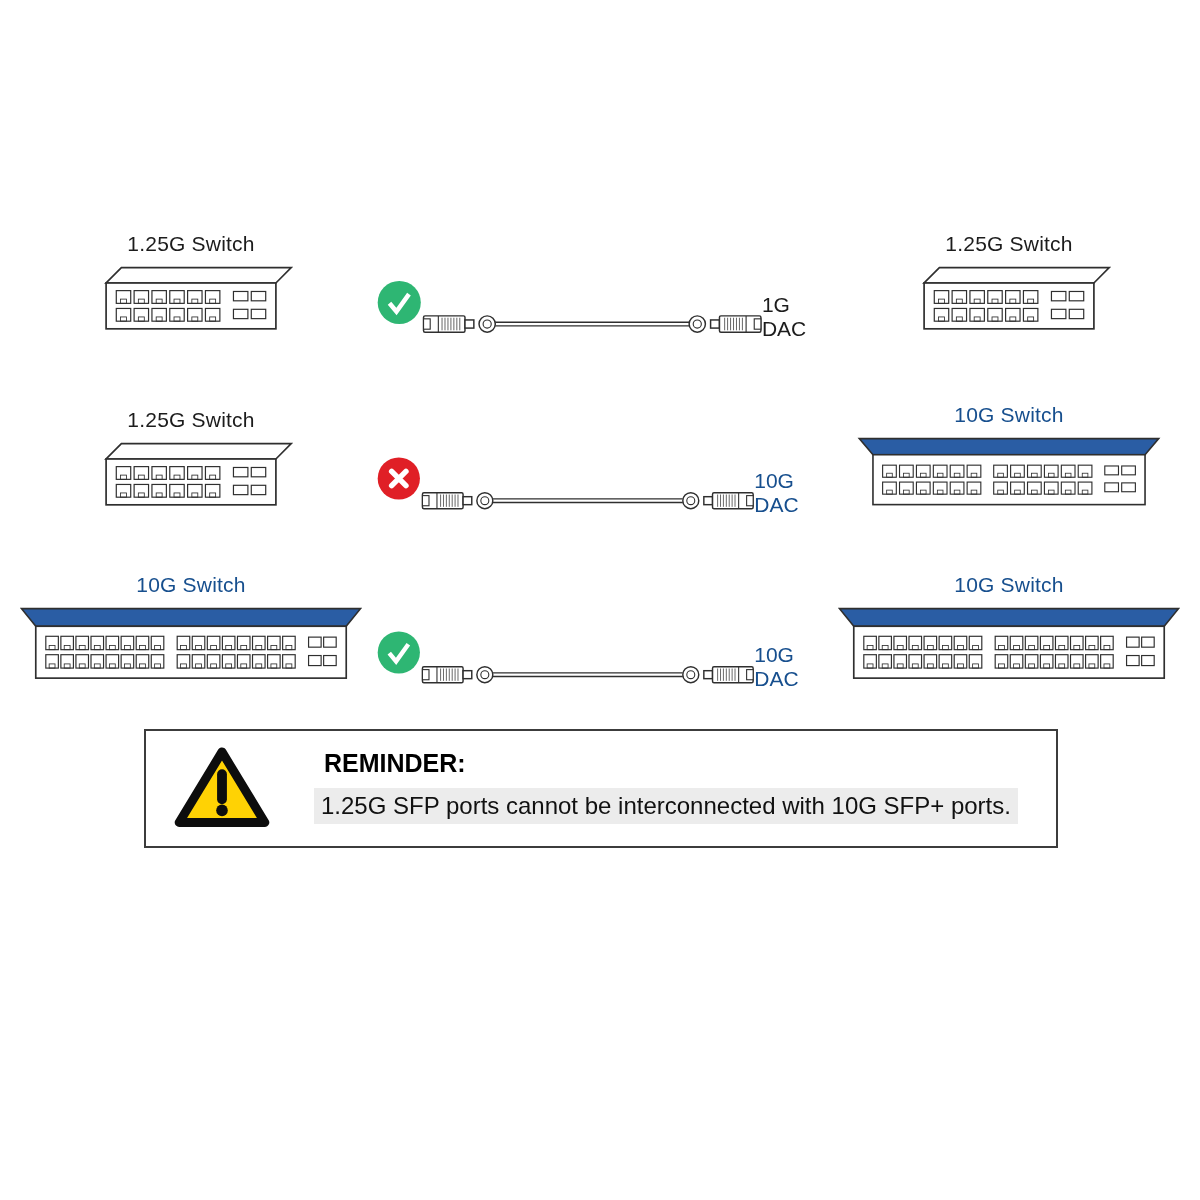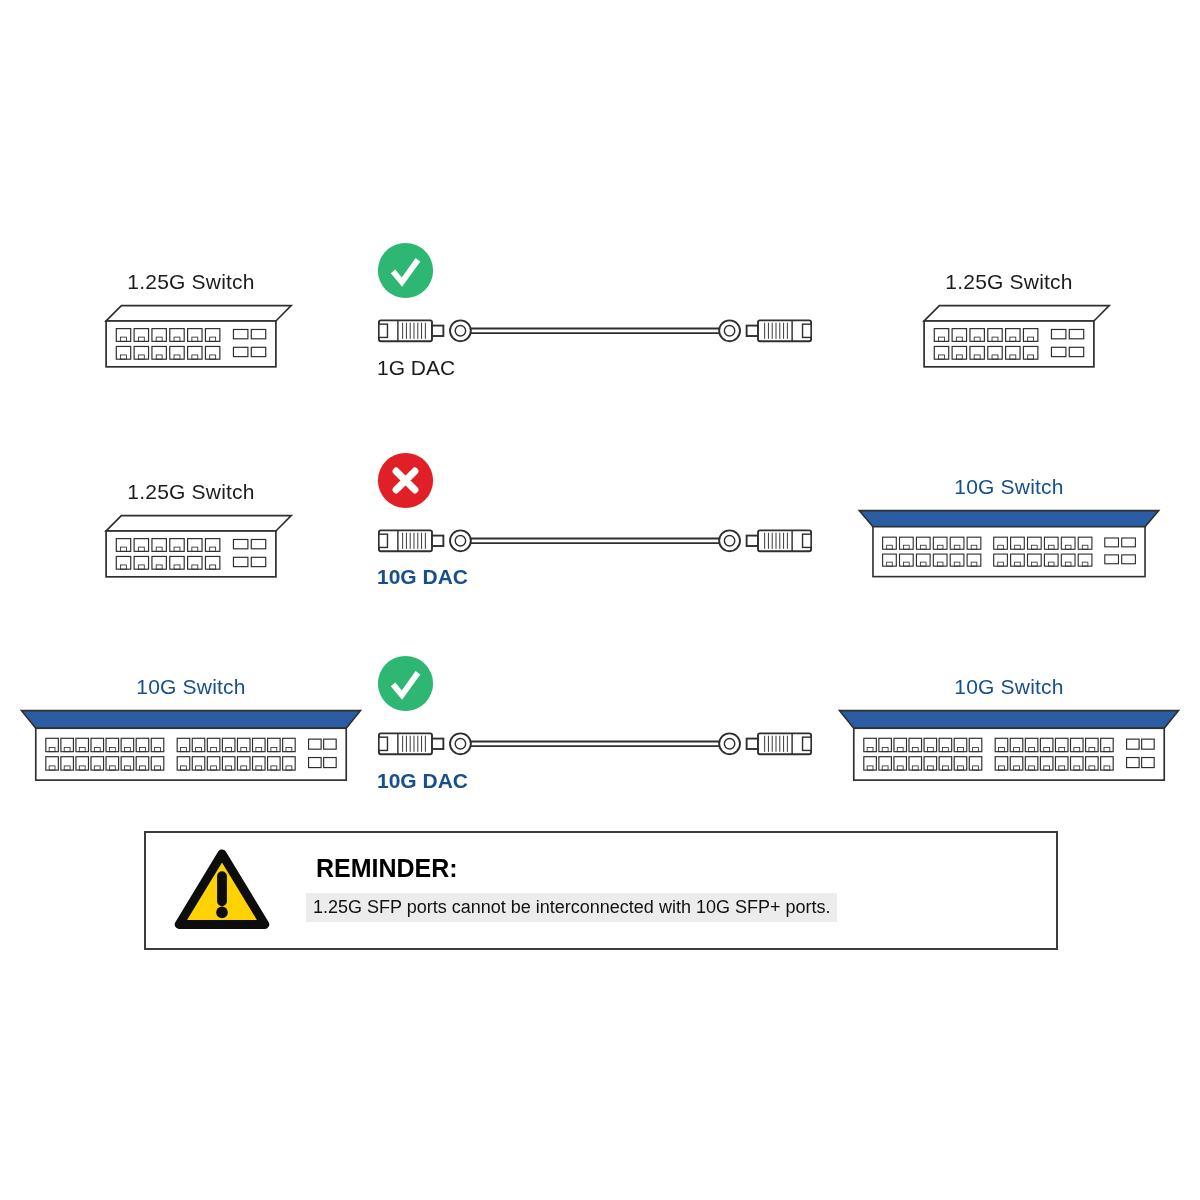--- a/index.html
+++ b/index.html
@@ -16,36 +16,36 @@
   .row{display:flex;justify-content:center;align-items:flex-end}
   .row-1{margin-bottom:72px}
   .row-2{margin-bottom:66px}
   .device{width:372px;display:flex;flex-direction:column;align-items:center}
   .device-label{font-size:21px;margin-bottom:10px;color:var(--ink);letter-spacing:.2px}
   .device-label.blue{color:var(--blue);font-weight:400}
   .switch svg{display:block;height:auto}
   .sw-s svg{width:214px}
   .sw-m svg{width:314px}
   .sw-l svg{width:354px}
-  .link{width:446px;display:flex;flex-direction:column;align-items:flex-start;transform:translateY(10px)}
+  .link{width:446px;display:flex;flex-direction:row;align-items:flex-end;transform:translateY(10px)}
   .status{width:57px;height:57px;margin-bottom:10px}
   .status svg{width:100%;height:100%;display:block}
   .cable{width:436px}
   .cable svg{width:100%;height:auto;display:block}
   .cable-label{font-size:21px;margin-top:3px}
-  .cable-label.blue{color:var(--blue);font-weight:700}
+  .cable-label.blue{color:var(--blue);font-weight:400}
   .reminder{
     width:914px;margin:48px 0 0 144px;border:2px solid #3c3c3c;background:#fff;
     display:flex;align-items:center;gap:34px;padding:12px 24px 14px 26px;
   }
   .warn{width:100px;flex:0 0 auto}
   .warn svg{width:100px;height:auto;display:block}
   .reminder-text{display:flex;flex-direction:column;align-items:flex-start}
-  .reminder-title{font-weight:700;font-size:25px;margin:0 0 7px 10px;color:#000}
-  .reminder-line{font-size:18px;margin:3px 0}
+  .reminder-title{font-weight:700;font-size:25px;margin:0 0 7px 18px;color:#000}
+  .reminder-line{font-size:24px;margin:3px 8px}
   .reminder-line span{background:var(--highlight);padding:3px 7px;display:inline-block;line-height:1.25;color:#111}
 </style>
 </head>
 <body>
 
 <div class="canvas">
   <div class="rows">
 
     <section class="row row-1">
       <div class="device">

